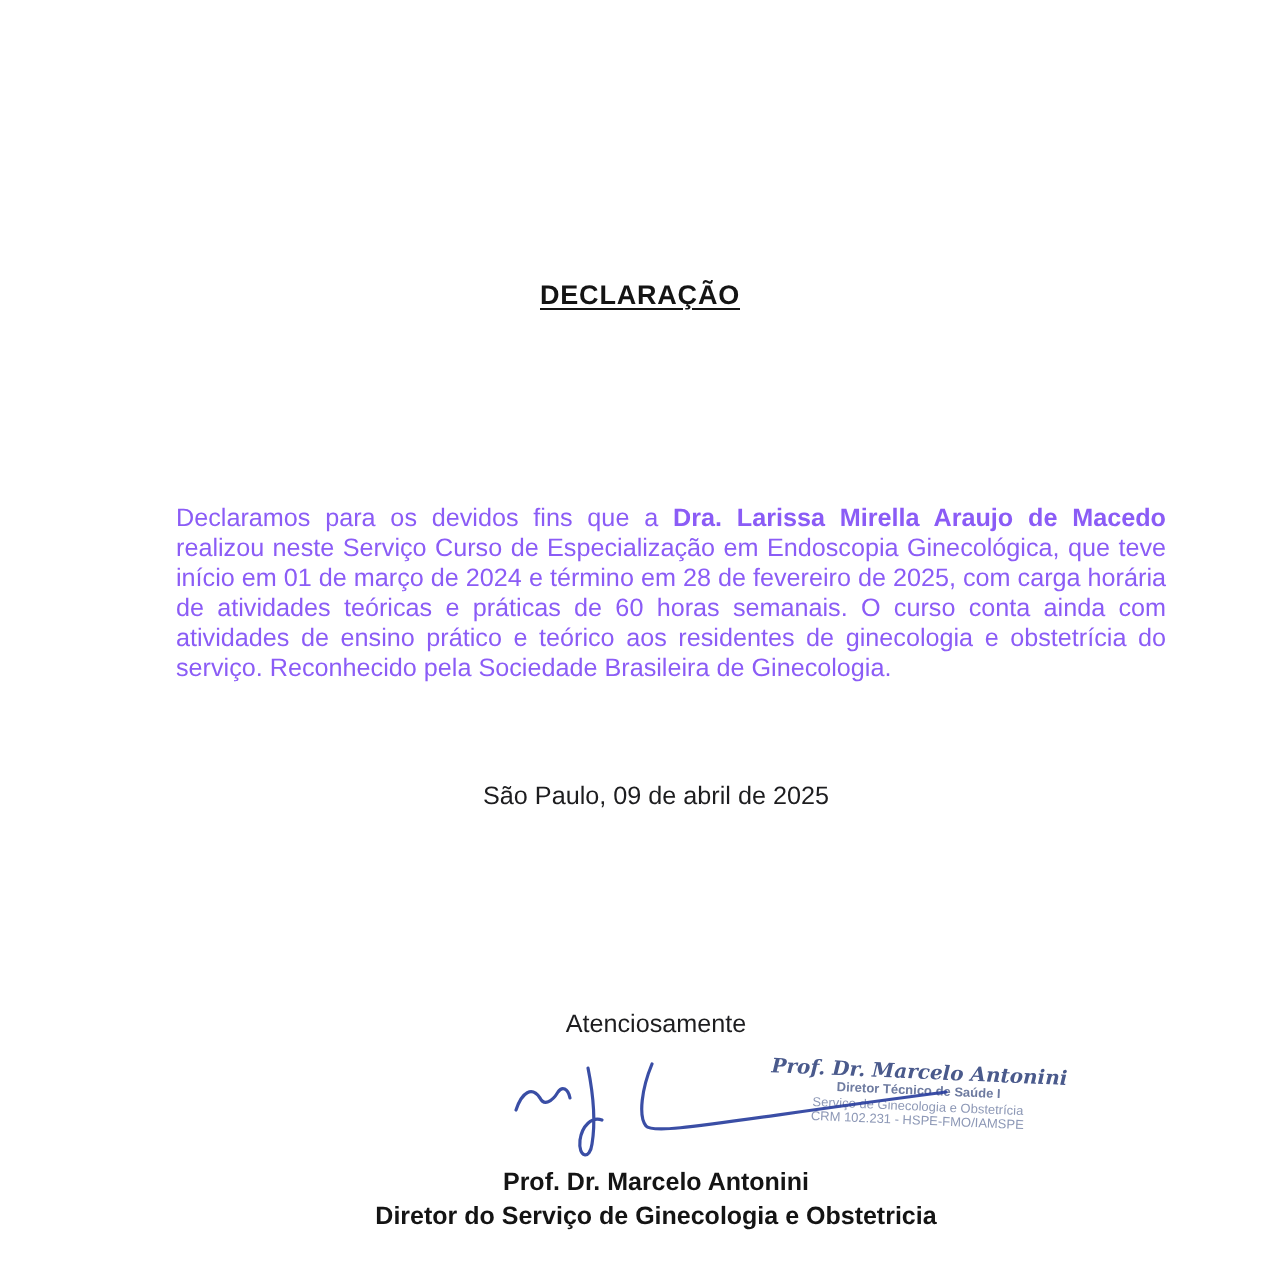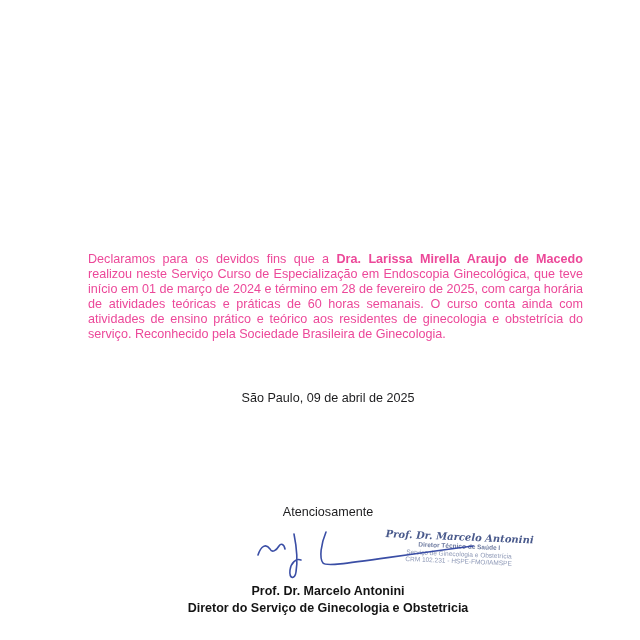--- a/index.html
+++ b/index.html
@@ -26,21 +26,21 @@
   }
   .doc-title span { text-decoration: underline; text-underline-offset: 2px; }
   .doc-body {
     position: absolute;
     top: 239px;
     left: 88px;
     width: 495px;
     font-size: 12.6px;
     line-height: 15px;
     text-align: justify;
-    color: #ec4899;
+    color: #8b5cf6;
   }
   .doc-body .bold-name { font-weight: bold; }
   .date-line {
     position: absolute;
     top: 391px;
     left: 8px;
     width: 640px;
     text-align: center;
     font-size: 12.6px;
     color: #1d1d1f;
@@ -97,20 +97,23 @@
     line-height: 16.5px;
     color: #141414;
     z-index: 3;
   }
 </style>
 </head>
 <body>
 
 <div class="page">
 
+  <div class="doc-title">
+    <span>DECLARAÇÃO</span>
+  </div>
 
   <p class="doc-body"><span>Declaramos para os devidos fins que a </span><span class="bold-name">Dra. Larissa Mirella Araujo de Macedo</span><span> realizou neste Serviço Curso de Especialização em Endoscopia Ginecológica, que teve início em 01 de março de 2024 e término em 28 de fevereiro de 2025, com carga horária de atividades teóricas e práticas de 60 horas semanais. O curso conta ainda com atividades de ensino prático e teórico aos residentes de ginecologia e obstetrícia do serviço. Reconhecido pela Sociedade Brasileira de Ginecologia.</span></p>
 
   <div class="date-line">São Paulo, 09 de abril de 2025</div>
 
   <div class="closing-line">Atenciosamente</div>
 
   <svg class="signature-svg" width="250" height="68" viewBox="0 0 250 68">
     <g fill="none" stroke="#2a3f9e" stroke-width="1.6" stroke-linecap="round" opacity="0.92">
       <path d="M 13,33 C 16,24 21,21 25,27 C 27,31 31,29 34,24 C 36,21 39,22 40,27"></path>

